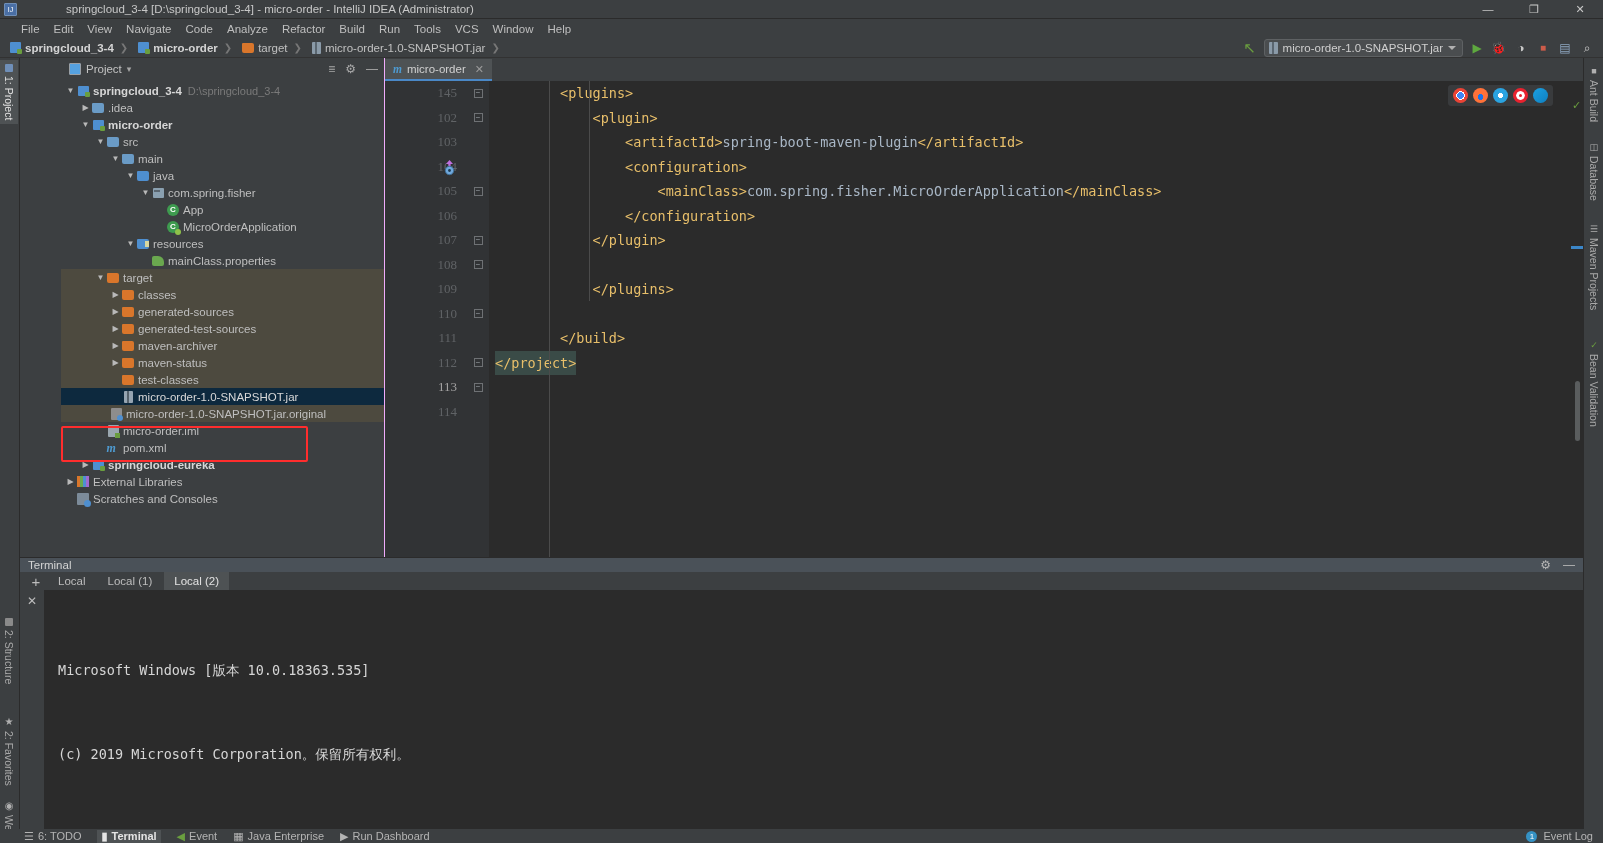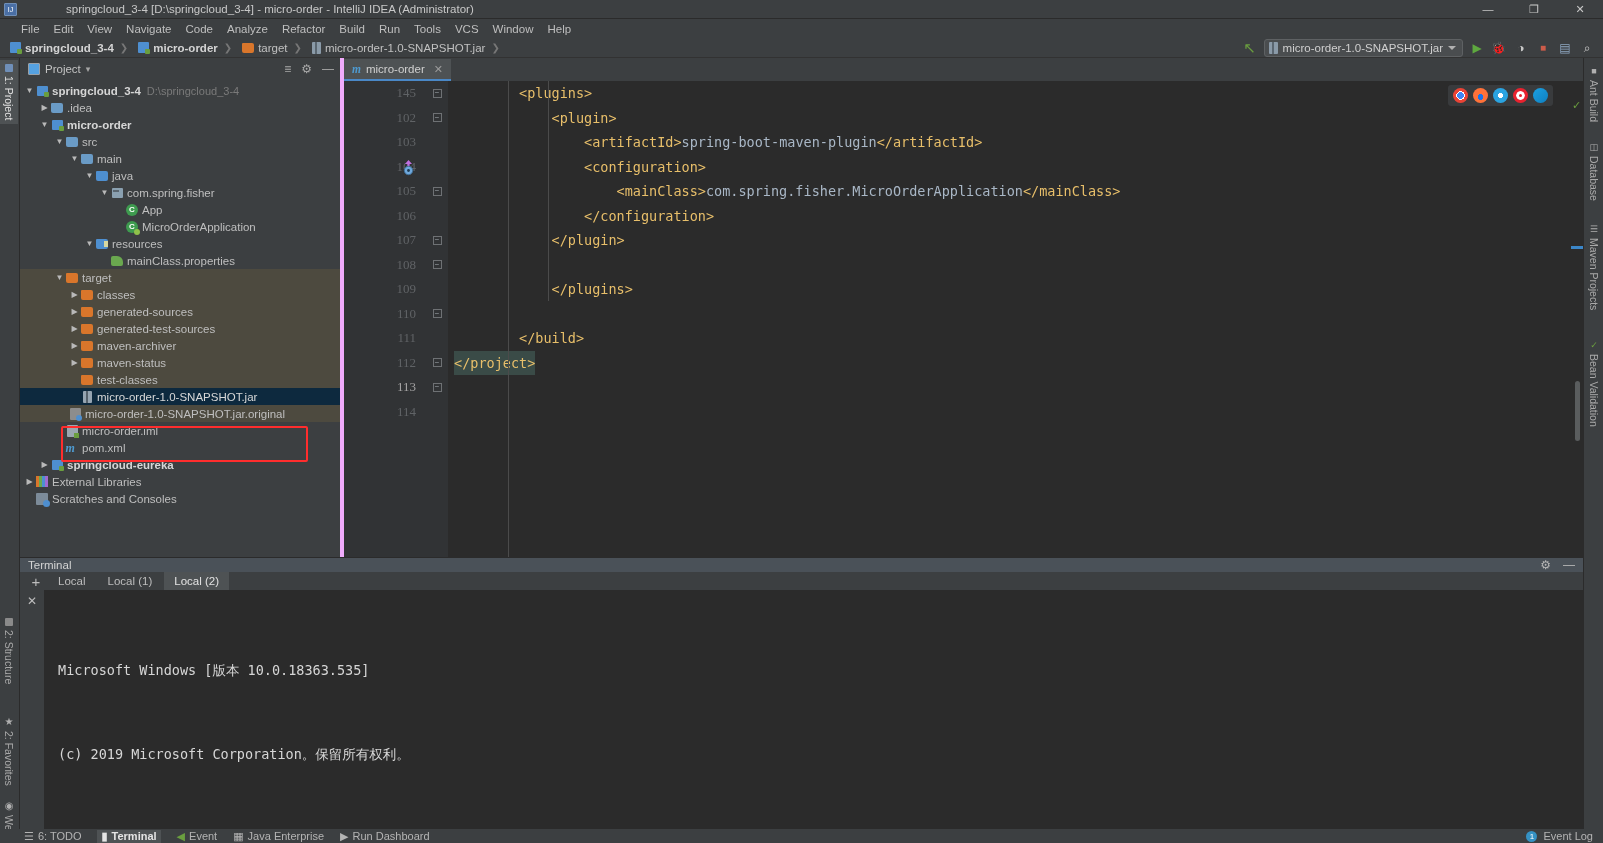--- a/index.html
+++ b/index.html
@@ -49,21 +49,21 @@
   
   .leftstrip { width:20px; background:#3c3f41; border-right:1px solid #2b2b2b;
     position:relative; }
   .vtab { position:absolute; left:0; writing-mode:vertical-rl; font-size:10.5px;
     color:#a9a9a9; padding:4px 3px; white-space:nowrap; display:flex; align-items:center; gap:4px;}
   .vtab.active { background:#4e5254; color:#e0e0e0; }
   .vtab .sq { width:8px;height:8px;background:#6f8fb8;border-radius:1px; flex:none;}
 
   
   .project-panel { width:324px; background:#3c3f41; display:flex; flex-direction:column;
-     border-right:4px solid #f0abfc; }
+     border-right:1px solid #f0abfc;margin-left:41px; }
   .pp-header { height:22px; display:flex; align-items:center; padding:0 6px 0 8px;
      font-size:11.5px; color:#c3c3c3; background:#3c3f41;}
   .pp-header .title { display:flex; align-items:center; gap:5px;}
   .pp-header .sqico { width:12px;height:12px;border:1.5px solid #9aa0a6;border-radius:1px; background:#55a1e0;}
   .pp-actions { margin-left:auto; display:flex; align-items:center; gap:10px; color:#a9a9a9; font-size:12px;}
   .tree { flex:1; overflow:hidden; background:#3c3f41; padding-top:2px; font-size:11.5px;}
   .row { height:17px; display:flex; align-items:center; white-space:nowrap; padding-left:4px; position:relative;}
   .row .arrow { width:11px; text-align:center; color:#b9b9b9; font-size:8px; flex:none;}
   .row .icon { width:14px; display:flex; align-items:center; justify-content:center; flex:none; margin-right:3px;}
   .row .label { color:#bfbfbf; }

